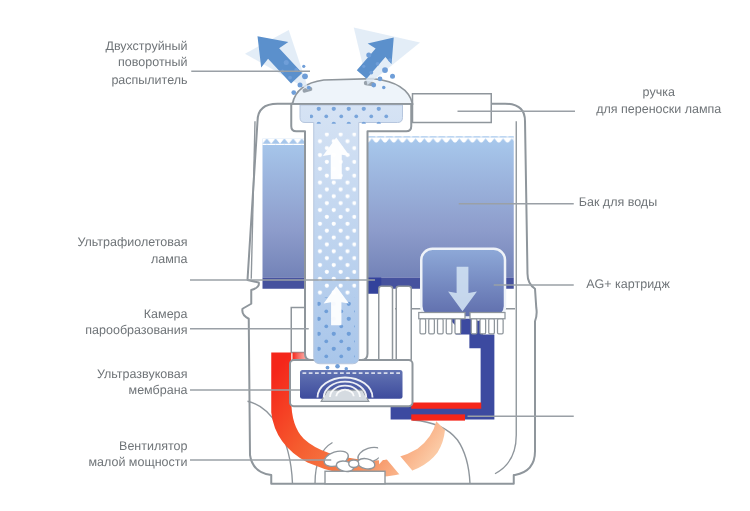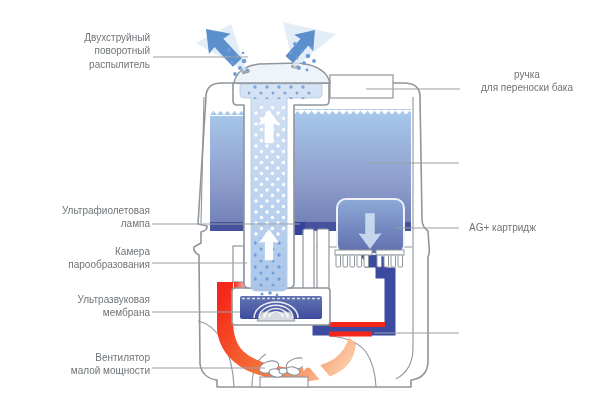--- a/index.html
+++ b/index.html
@@ -202,22 +202,23 @@
     <line x1="152" y1="368" x2="265" y2="368"></line>
   </g>
 
   <use href="#arr" transform="translate(302,351) rotate(-40) scale(1.1)" fill="#ffffff"></use>
 </svg>
 
 <div class="lbl lbl-left" style="top:31px;right:450px;">Двухструйный
 поворотный
 распылитель</div>
 <div class="lbl lbl-center" style="top:68px;left:461px;width:132px;">ручка
-для переноски бака</div>
-<div class="lbl lbl-left" style="top:204px;right:450px;text-align:right;">Ультрафиолетовая
+для переноски лампа</div>
+<div class="lbl" style="top:156px;left:463px;">Бак для воды</div>
+<div class="lbl lbl-left" style="top:188px;right:450px;text-align:right;">Ультрафиолетовая
 лампа</div>
 <div class="lbl" style="top:221px;left:469px;">AG+ картридж</div>
 <div class="lbl lbl-left" style="top:245px;right:450px;">Камера
 парообразования</div>
 <div class="lbl lbl-left" style="top:293px;right:450px;">Ультразвуковая
 мембрана</div>
 <div class="lbl lbl-left" style="top:351px;right:450px;margin-left:20px;">Вентилятор
 малой мощности</div>
 
 </div>

